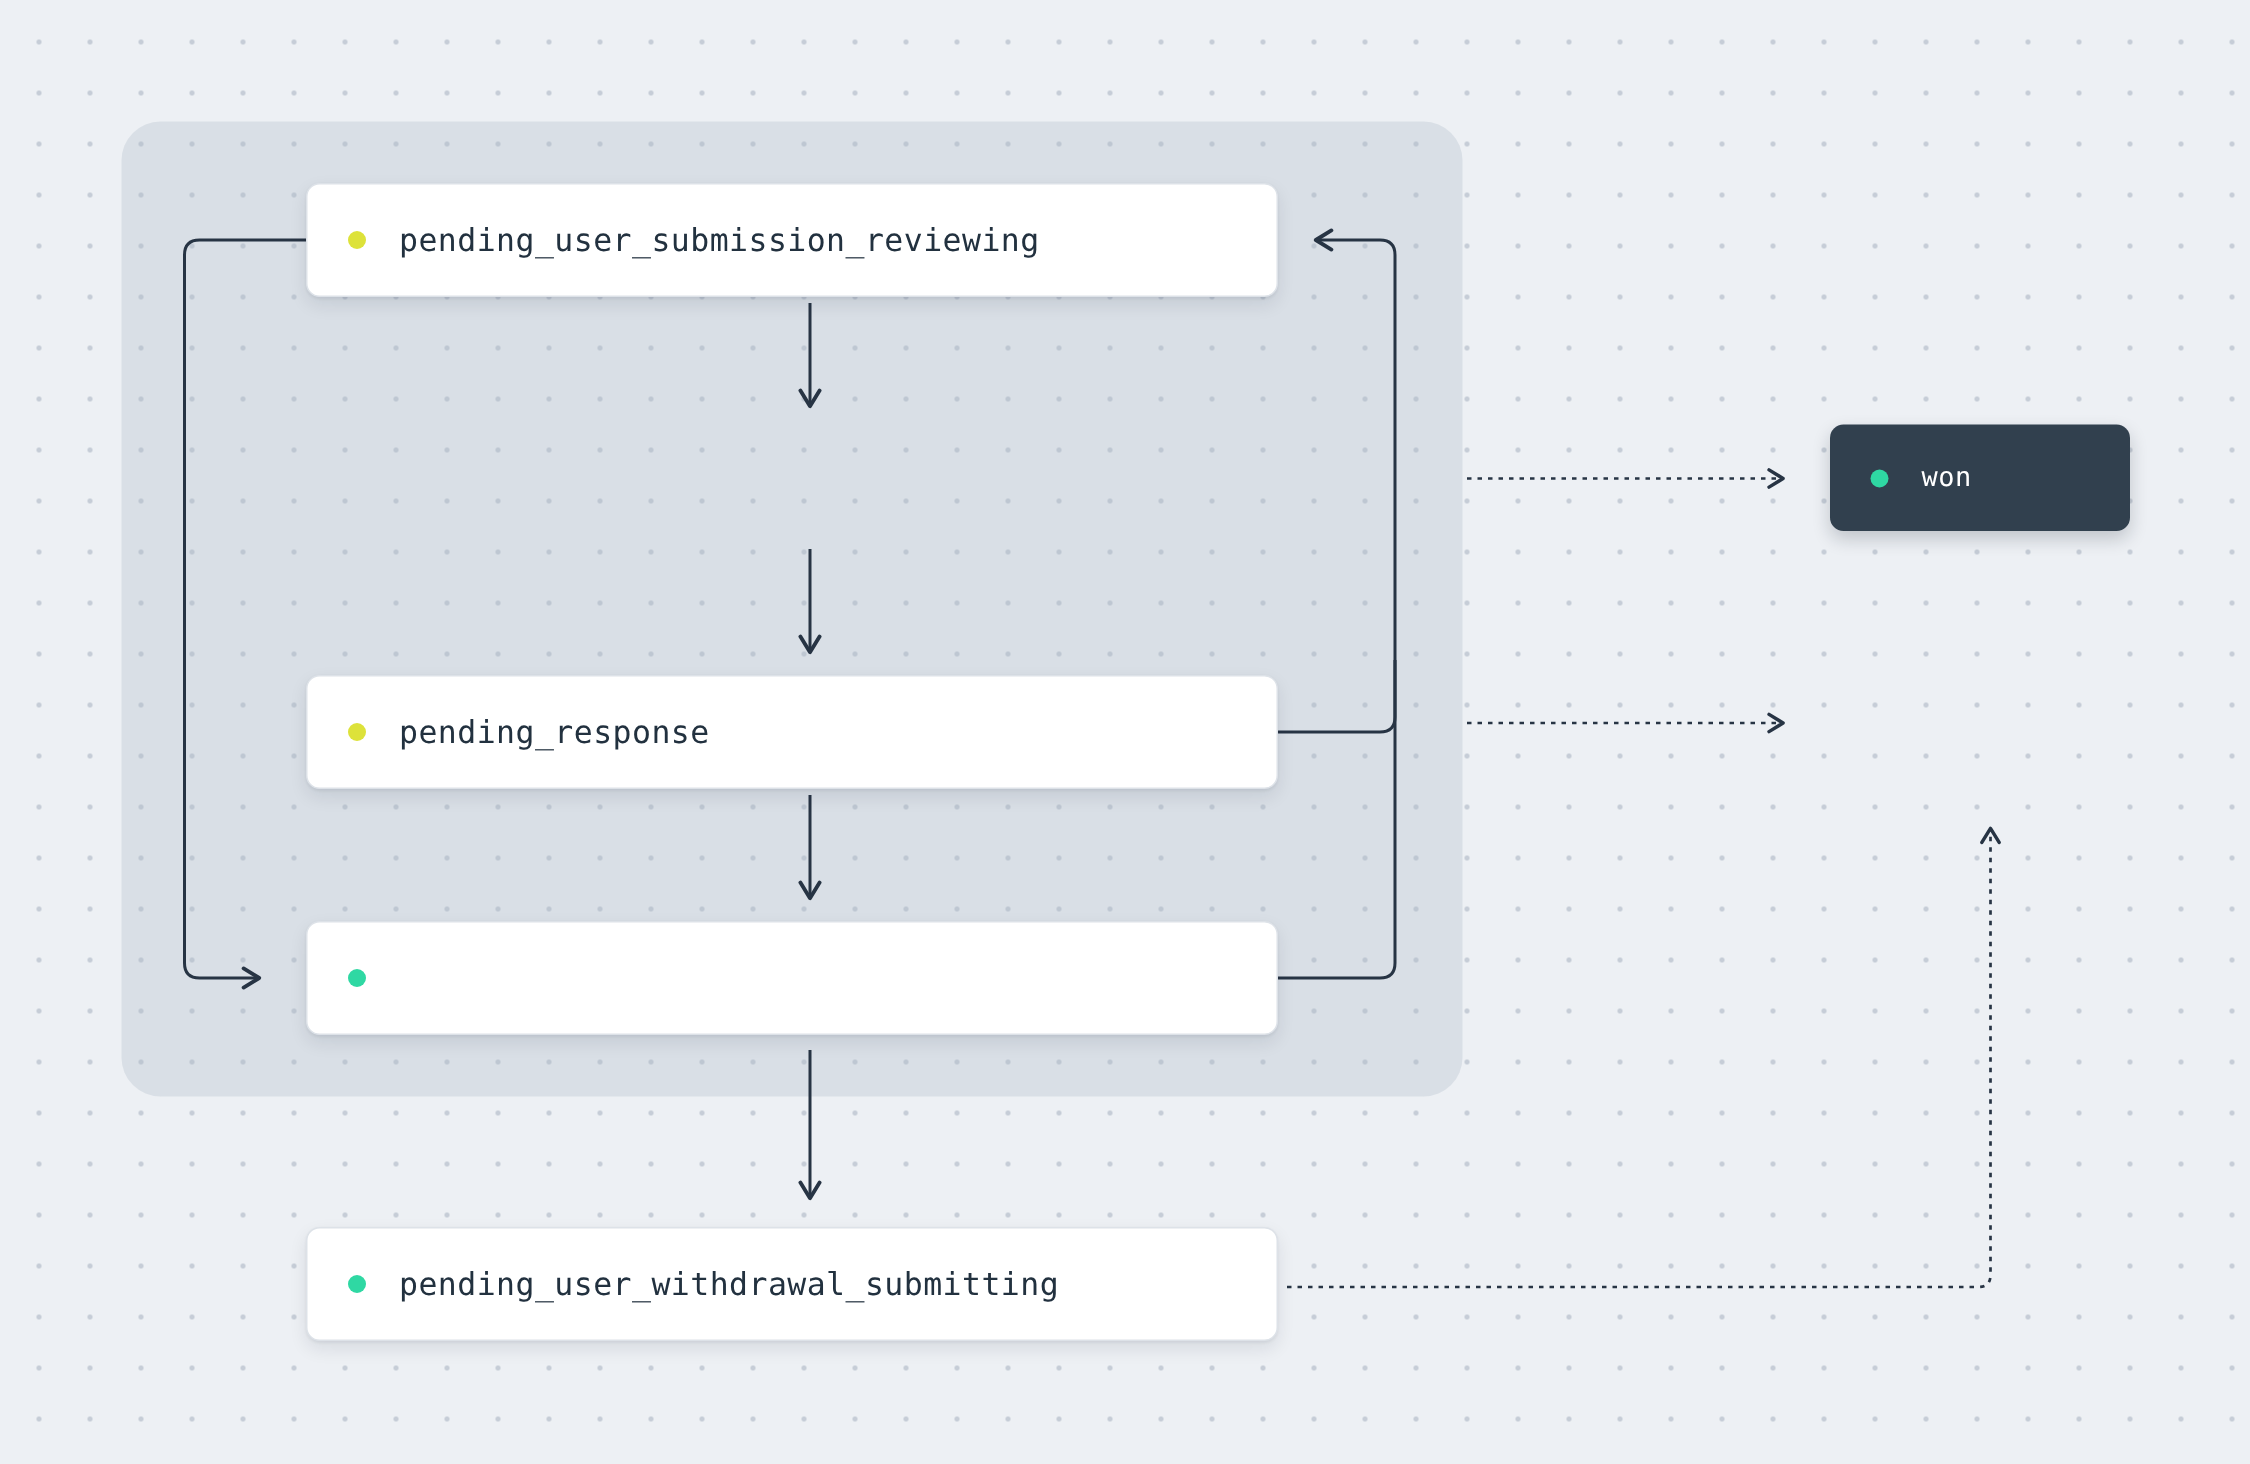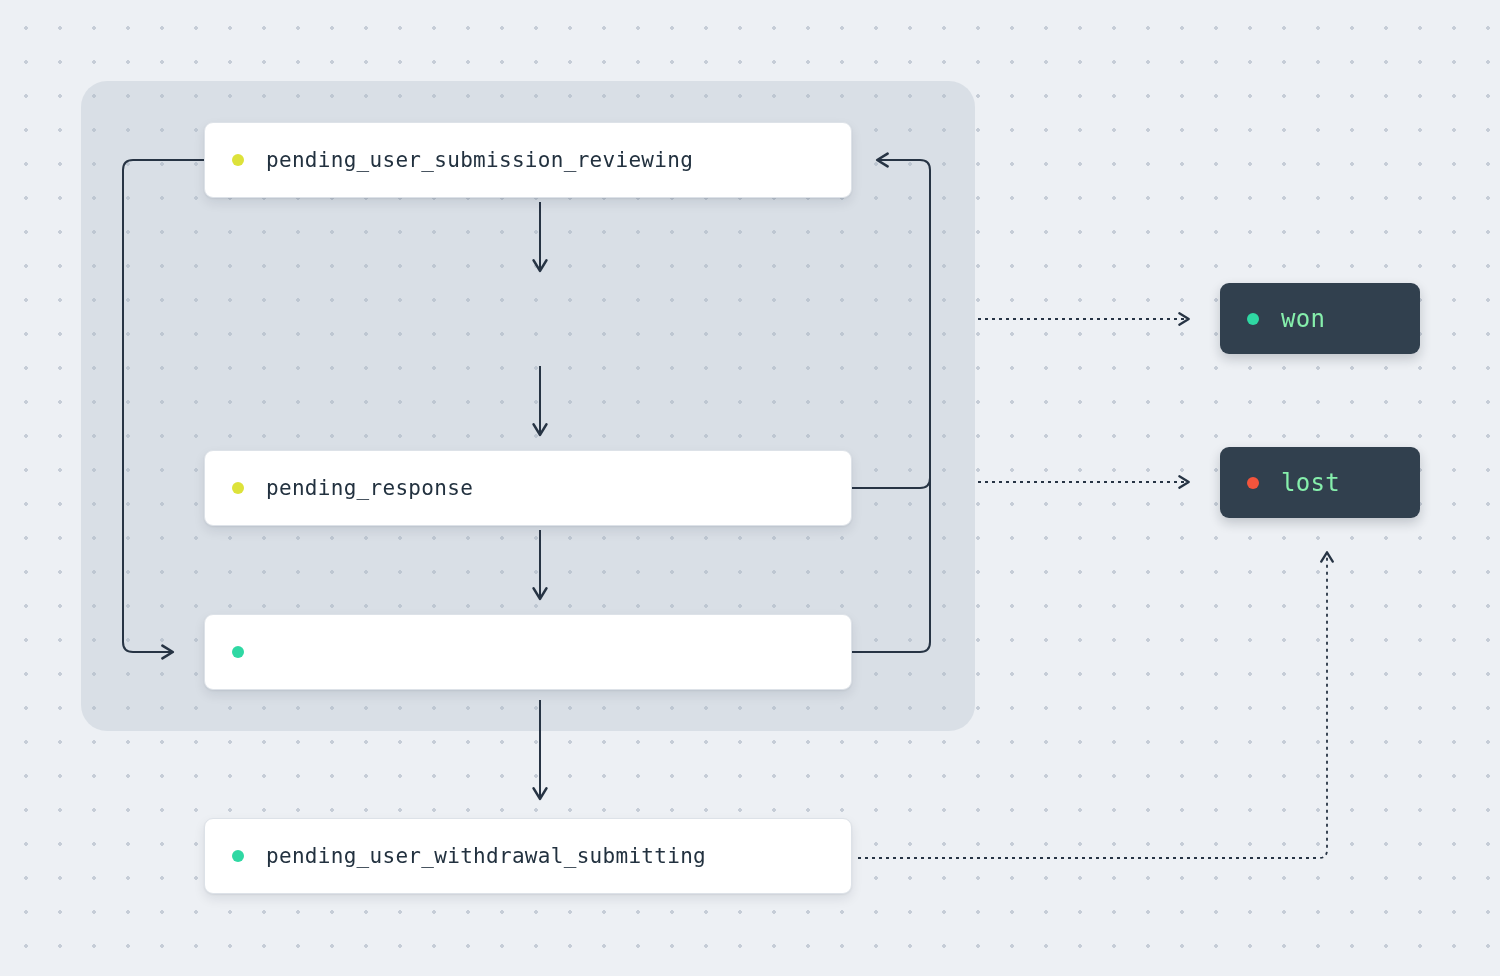--- a/index.html
+++ b/index.html
@@ -21,21 +21,21 @@
     display:flex;align-items:center;padding-left:27px;box-sizing:border-box;
   }
   .dot{width:12px;height:12px;border-radius:50%;margin-right:22px;flex:none}
   .state-label{font-size:21px;color:#22313f;letter-spacing:.3px;white-space:nowrap}
   .terminal{
     position:absolute;left:1220px;width:200px;height:71px;
     background:#31404e;border-radius:9px;
     box-shadow:0 5px 12px rgba(15,23,42,.20);
     display:flex;align-items:center;padding-left:27px;box-sizing:border-box;
   }
-  .terminal .state-label{color:#86efac;font-size:24px}
+  .terminal .state-label{color:#ffffff;font-size:18px}
   svg.edges{position:absolute;left:0;top:0;pointer-events:none}
 </style>
 </head>
 <body>
 
 <div class="canvas">
 
   <div class="group"></div>
 
   <svg class="edges" width="1500" height="976" viewBox="0 0 1500 976">
@@ -78,18 +78,14 @@
   <div class="state" style="top:818px">
     <span class="dot" style="background: rgb(47, 216, 163);"></span>
     <span class="state-label">pending_user_withdrawal_submitting</span>
   </div>
 
   <div class="terminal" style="top:283px">
     <span class="dot" style="background: rgb(47, 216, 163);"></span>
     <span class="state-label">won</span>
   </div>
 
-  <div class="terminal" style="top:447px">
-    <span class="dot" style="background: rgb(243, 84, 60);"></span>
-    <span class="state-label">lost</span>
-  </div>
 
 </div>
 
 </body></html>

